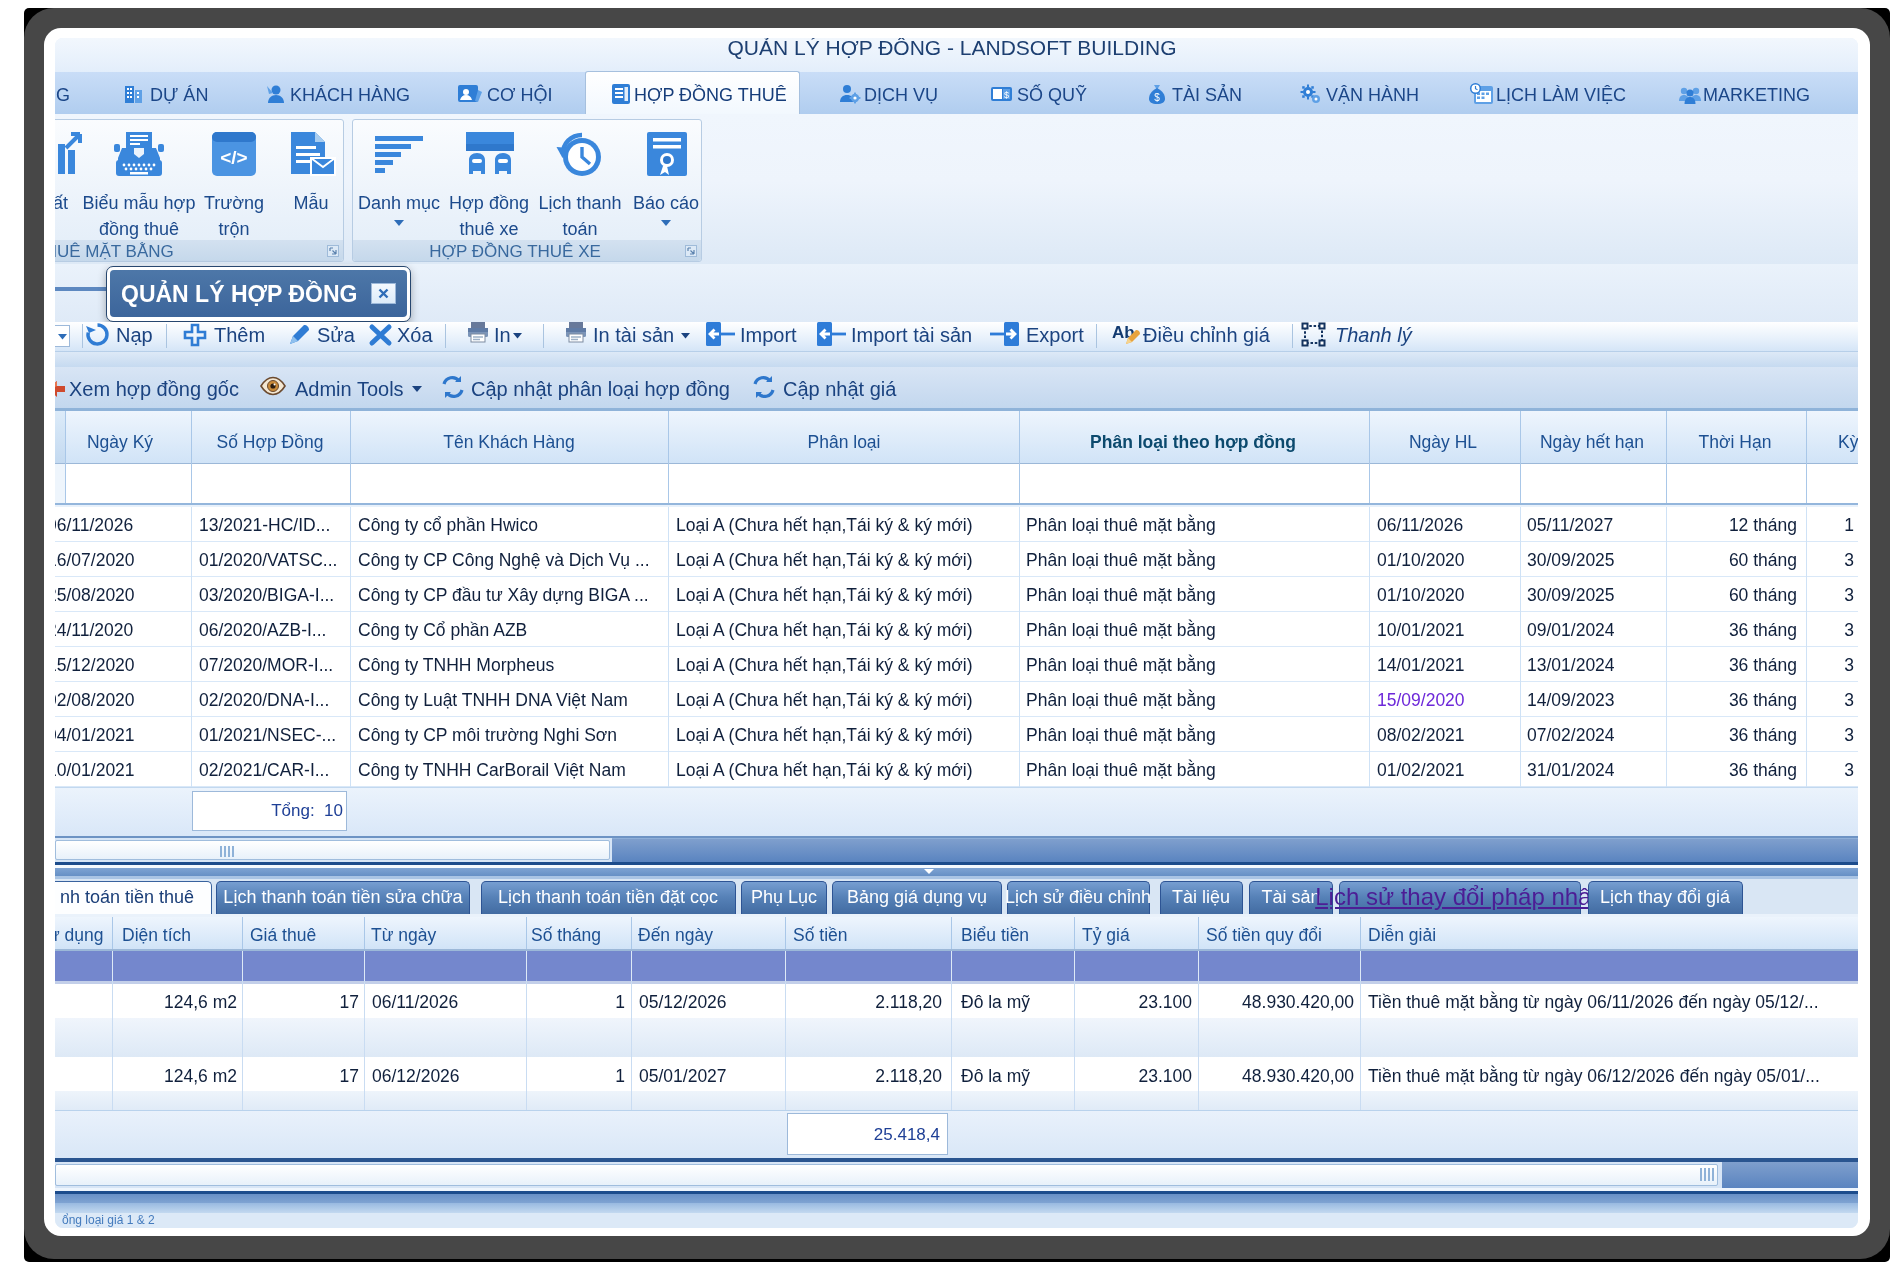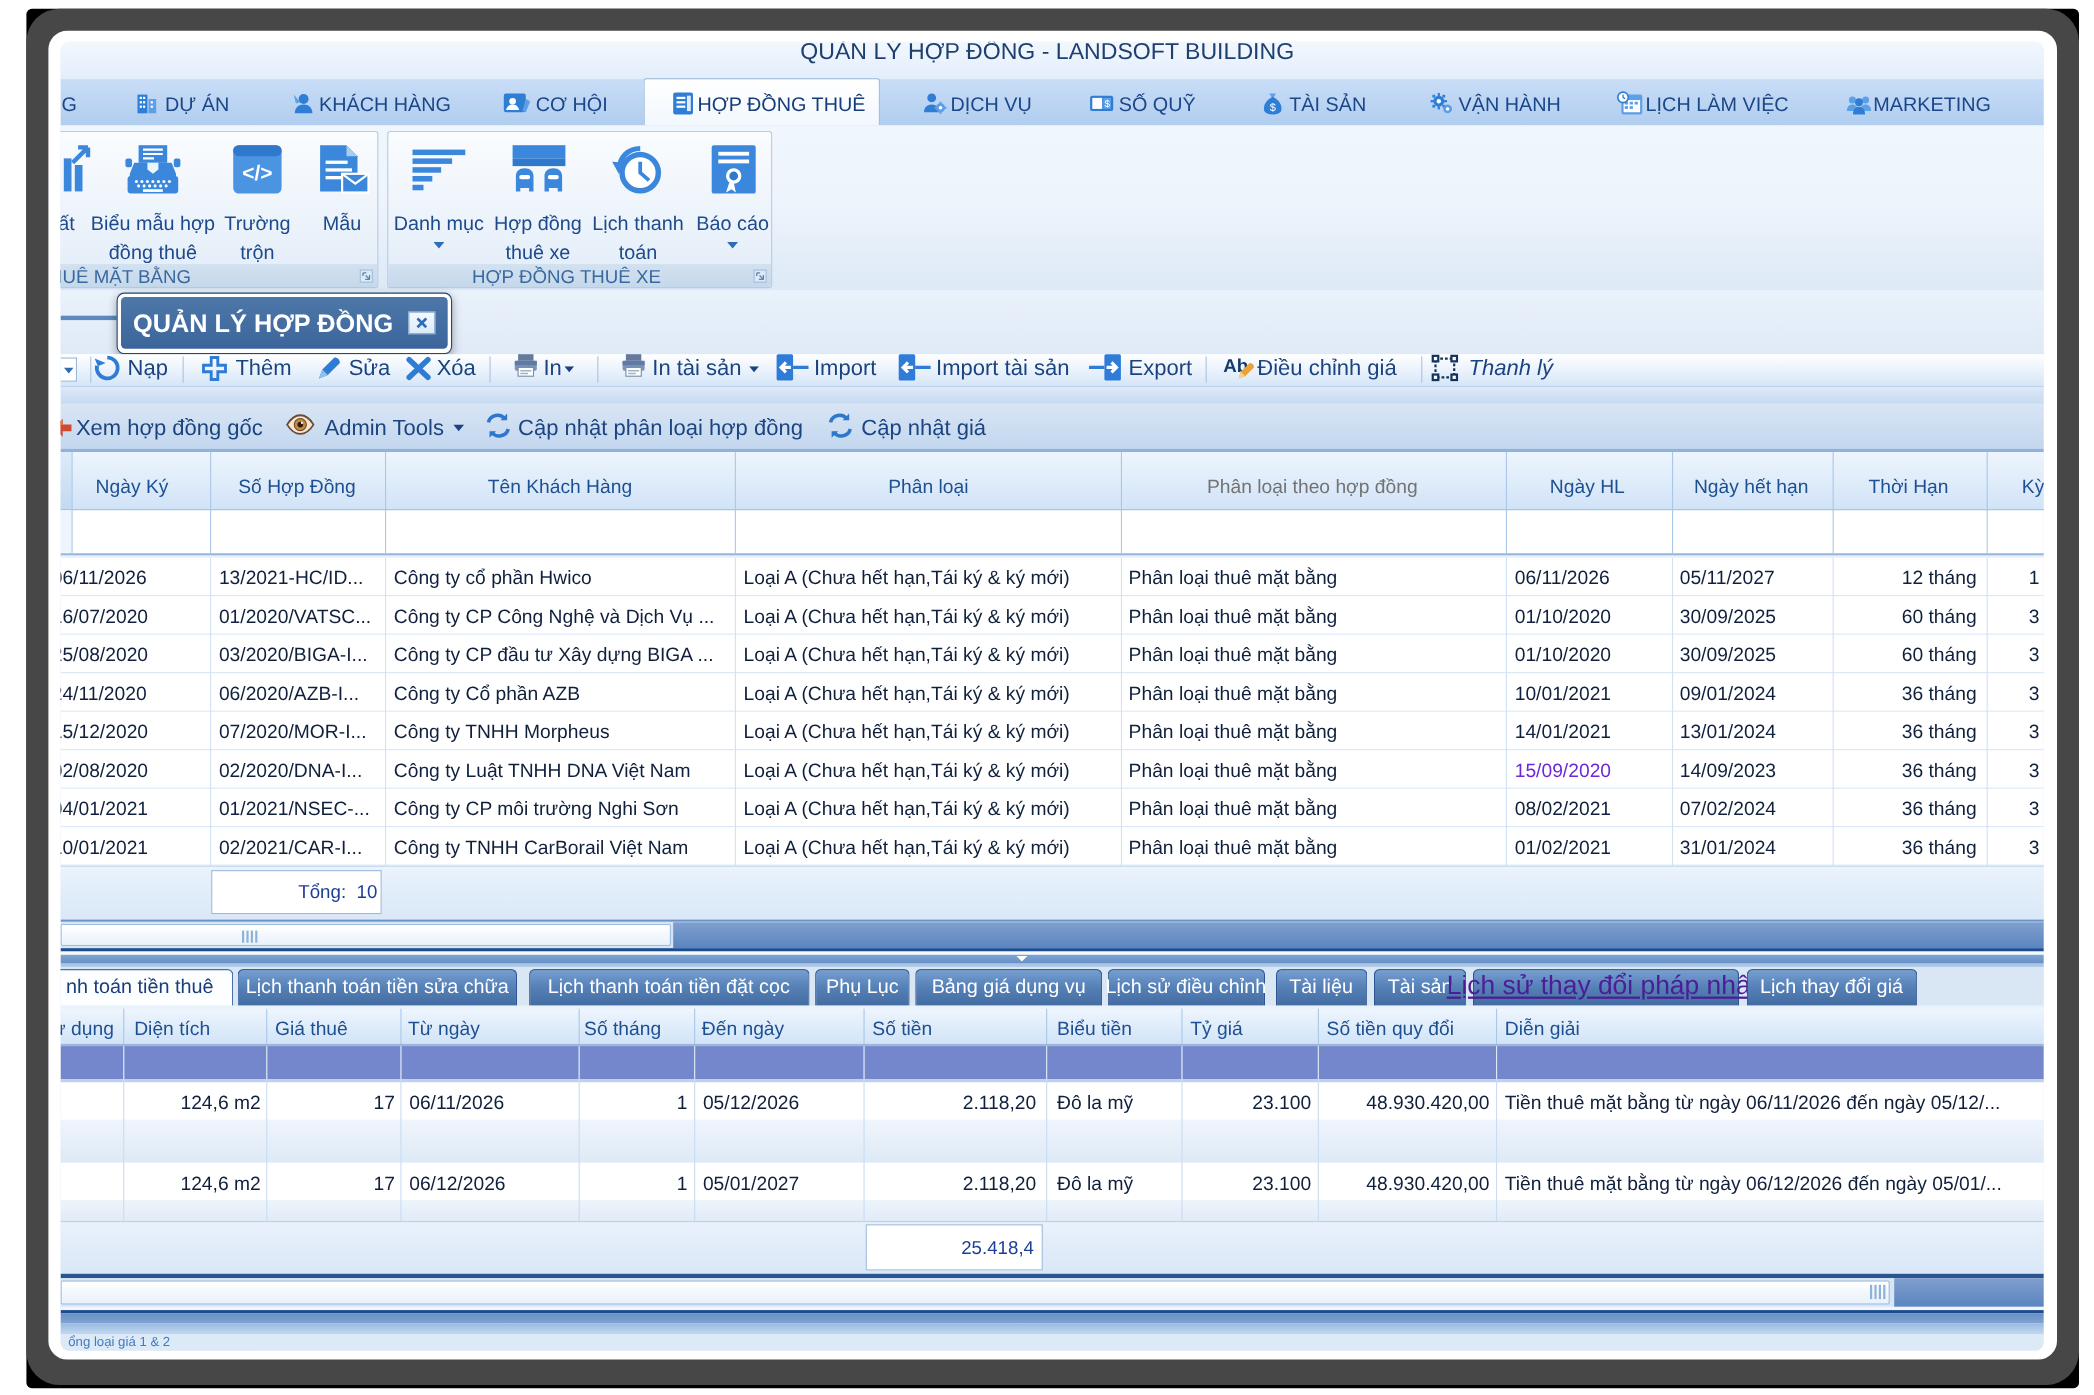--- a/index.html
+++ b/index.html
@@ -379,21 +379,21 @@
         <path d="M22 15a8.5 8.5 0 0 1-15 3" stroke="#2e77cc" stroke-width="3.2" fill="none"></path>
         <path d="M5 23v-6h6z" fill="#2e77cc"></path>
       </svg>
 <div class="tx" style="left:728px;top:341px;font-size:20px;line-height:20px;color:#1b4380;">Cập nhật giá</div>
 <div class="a" style="left:0px;top:373px;width:1803px;height:53px;background:linear-gradient(#eef5fd,#d0e3f7);"></div>
 <div class="a" style="left:0px;top:373px;width:10px;height:53px;background:linear-gradient(#dcebf9,#c3d9f0);"></div>
 <div class="tx" style="left:65px;top:395px;transform:translateX(-50%);font-size:17.5px;line-height:18px;color:#1d5092;">Ngày Ký</div>
 <div class="tx" style="left:215px;top:395px;transform:translateX(-50%);font-size:17.5px;line-height:18px;color:#1d5092;">Số Hợp Đồng</div>
 <div class="tx" style="left:454px;top:395px;transform:translateX(-50%);font-size:17.5px;line-height:18px;color:#1d5092;">Tên Khách Hàng</div>
 <div class="tx" style="left:789px;top:395px;transform:translateX(-50%);font-size:17.5px;line-height:18px;color:#1d5092;">Phân loại</div>
-<div class="tx" style="left:1138px;top:395px;transform:translateX(-50%);font-size:17.5px;line-height:18px;color:#737373;">Phân loại theo hợp đồng</div>
+<div class="tx" style="left:1138px;top:395px;transform:translateX(-50%);font-size:17.5px;line-height:18px;color:#0c4a6e;font-weight:bold;">Phân loại theo hợp đồng</div>
 <div class="tx" style="left:1388px;top:395px;transform:translateX(-50%);font-size:17.5px;line-height:18px;color:#1d5092;">Ngày HL</div>
 <div class="tx" style="left:1537px;top:395px;transform:translateX(-50%);font-size:17.5px;line-height:18px;color:#1d5092;">Ngày hết hạn</div>
 <div class="tx" style="left:1680px;top:395px;transform:translateX(-50%);font-size:17.5px;line-height:18px;color:#1d5092;">Thời Hạn</div>
 <div class="tx" style="left:1783px;top:395px;font-size:17.5px;line-height:18px;color:#1d5092;">Kỳ</div>
 <div class="a" style="left:0px;top:425px;width:1803px;height:1px;background:#9cb8d8;"></div>
 <div class="a" style="left:0px;top:426px;width:1803px;height:39px;background:#fff;"></div>
 <div class="a" style="left:0px;top:426px;width:10px;height:39px;background:#eef5fc;"></div>
 <div class="a" style="left:0px;top:465px;width:1803px;height:2px;background:#94b6dc;"></div>
 <div class="a" style="left:0px;top:467px;width:1803px;height:2px;background:#e8f1fb;"></div>
 <div class="a" style="left:10px;top:373px;width:1px;height:92px;background:#a9c7e8;"></div>

